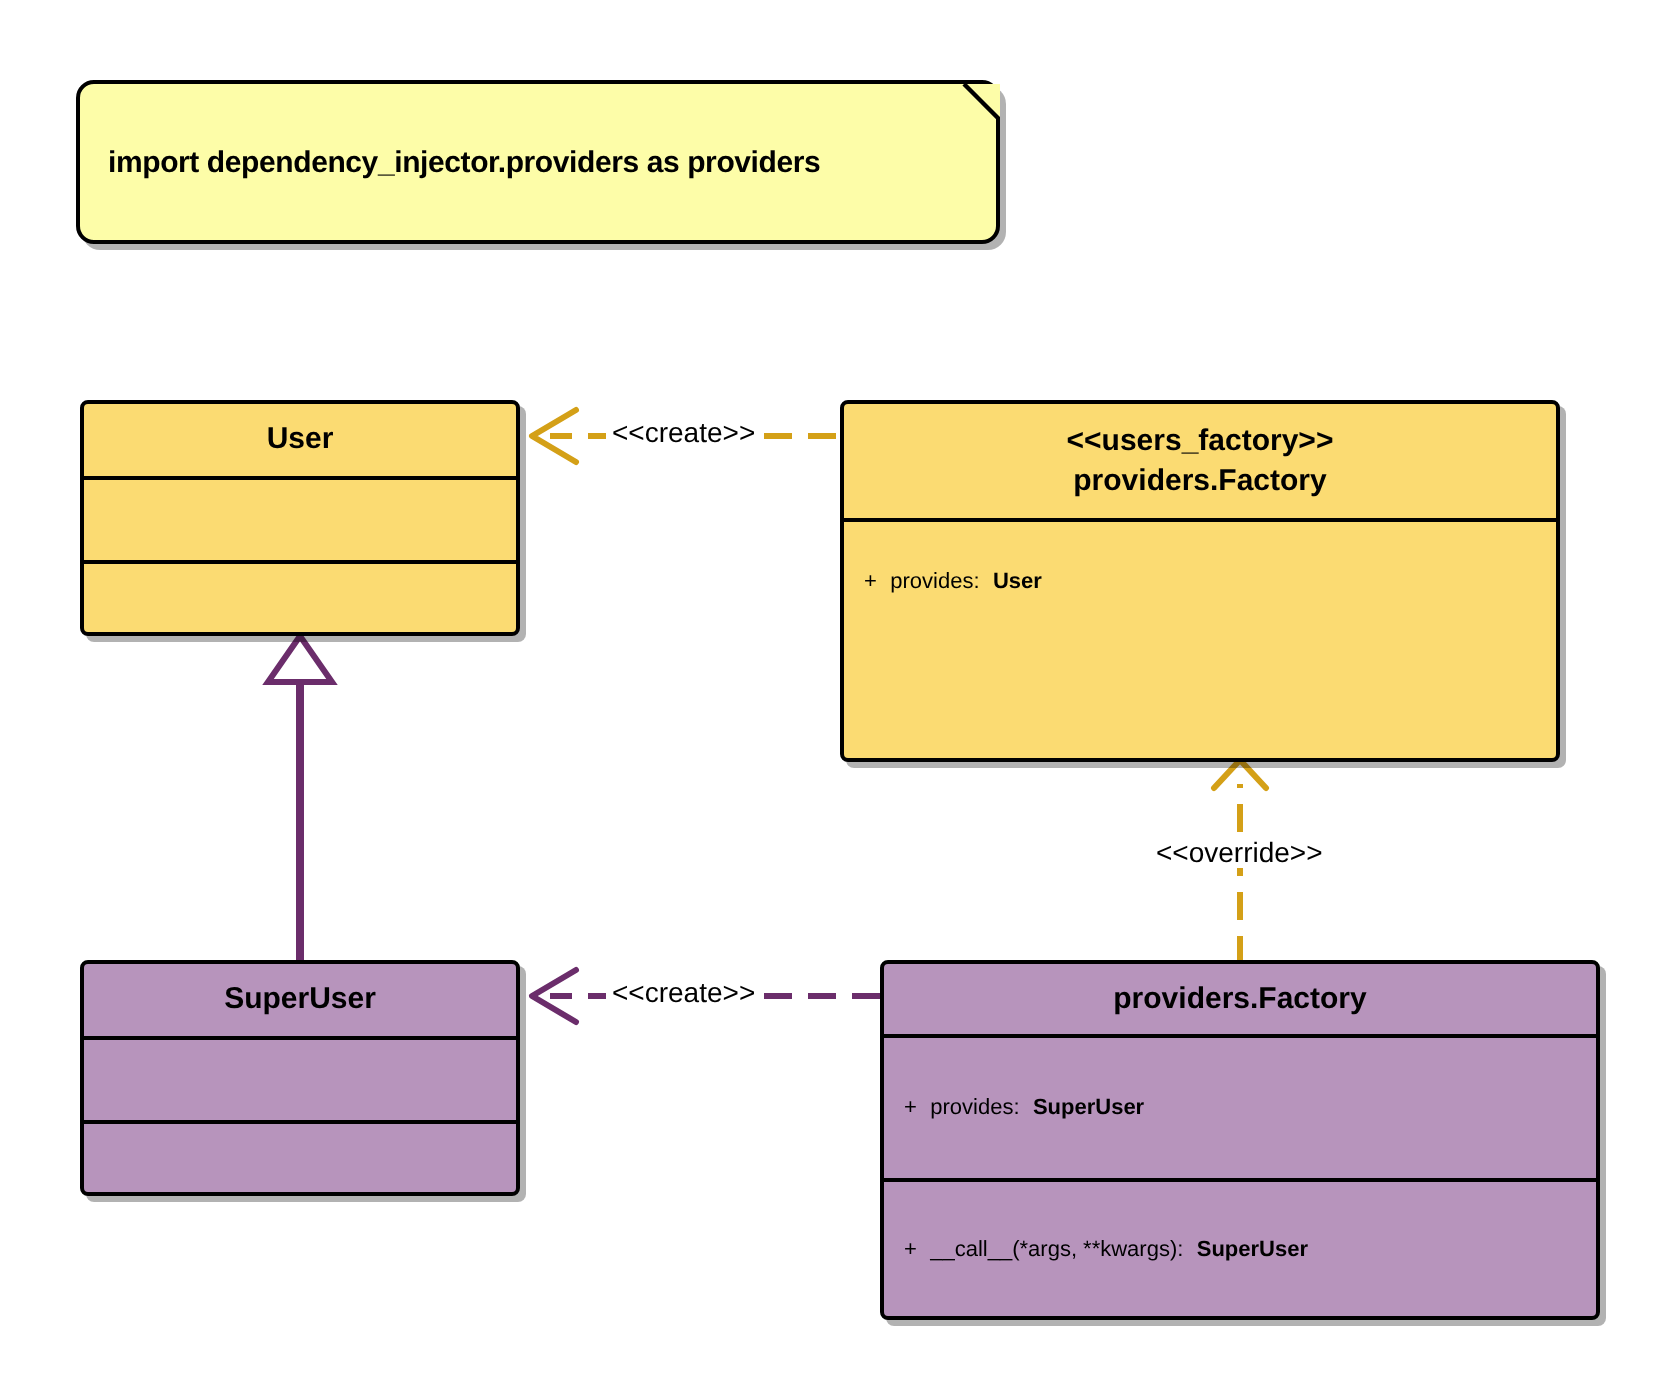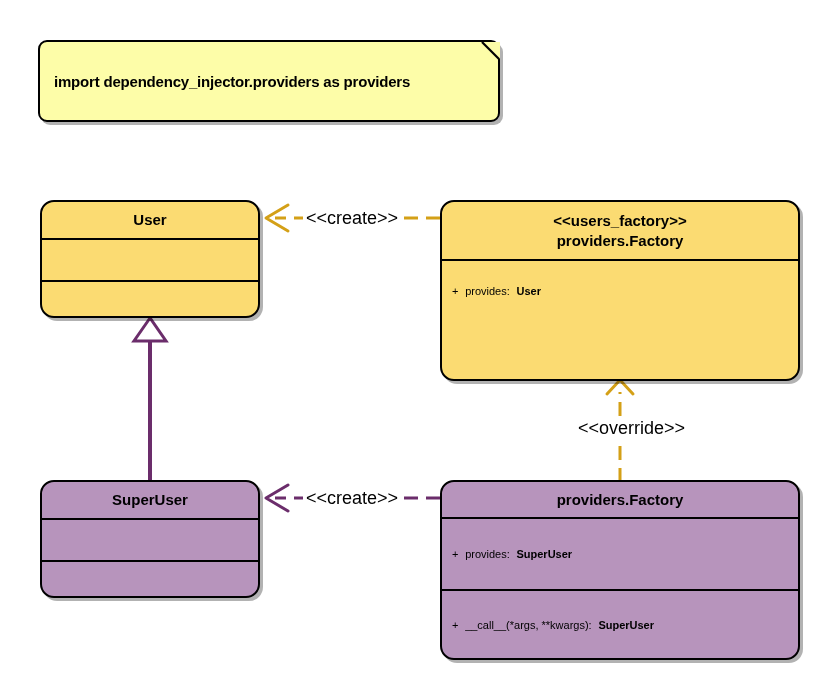--- a/index.html
+++ b/index.html
@@ -55,21 +55,21 @@
     right: -2px;
     top: -2px;
     width: 20px;
     height: 20px;
   }
   
   .uml-class {
     position: absolute;
     box-sizing: border-box;
     border: 2px solid #000000;
-    border-radius: 14px;
+    border-radius: 4px;
     box-shadow: 3px 3px 0 rgba(0,0,0,0.30);
     overflow: hidden;
   }
   .uml-header {
     box-sizing: border-box;
     border-bottom: 2px solid #000000;
     text-align: center;
     font-weight: bold;
     font-size: 15px;
     display: flex;
@@ -91,21 +91,21 @@
   }
   .uml-compartment.empty {
     padding-left: 0;
   }
   .member-type {
     font-weight: bold;
   }
   
   .edge-label {
     position: absolute;
-    font-size: 18px;
+    font-size: 14px;
     color: #000000;
     background: #ffffff;
     white-space: nowrap;
     padding: 0 3px;
     line-height: 1.1;
   }
 </style>
 </head>
 <body>
 
@@ -148,21 +148,21 @@
   </div>
 
   <div class="uml-class" style="left:40px; top:200px; width:220px; height:118px; background:#FBDB72;">
     <div class="uml-header" style="height:38px;">
       <span>User</span>
     </div>
     <div class="uml-compartment empty" style="height:40px;"></div>
     <div class="uml-compartment empty" style="height:38px;"></div>
   </div>
 
-  <div class="uml-class" style="left:440px; top:200px; width:360px; height:181px; background:#FBDB72;">
+  <div class="uml-class" style="left:420px; top:200px; width:360px; height:181px; background:#FBDB72;">
     <div class="uml-header" style="height:59px;">
       <span>&lt;&lt;users_factory&gt;&gt;</span>
       <span>providers.Factory</span>
     </div>
     <div class="uml-compartment" style="height:59px;">
       <span>
         <span>+</span>
         <span style="margin-left: 0.33em;">provides:</span>
         <span class="member-type" style="margin-left: 0.33em;">User</span>
       </span>

